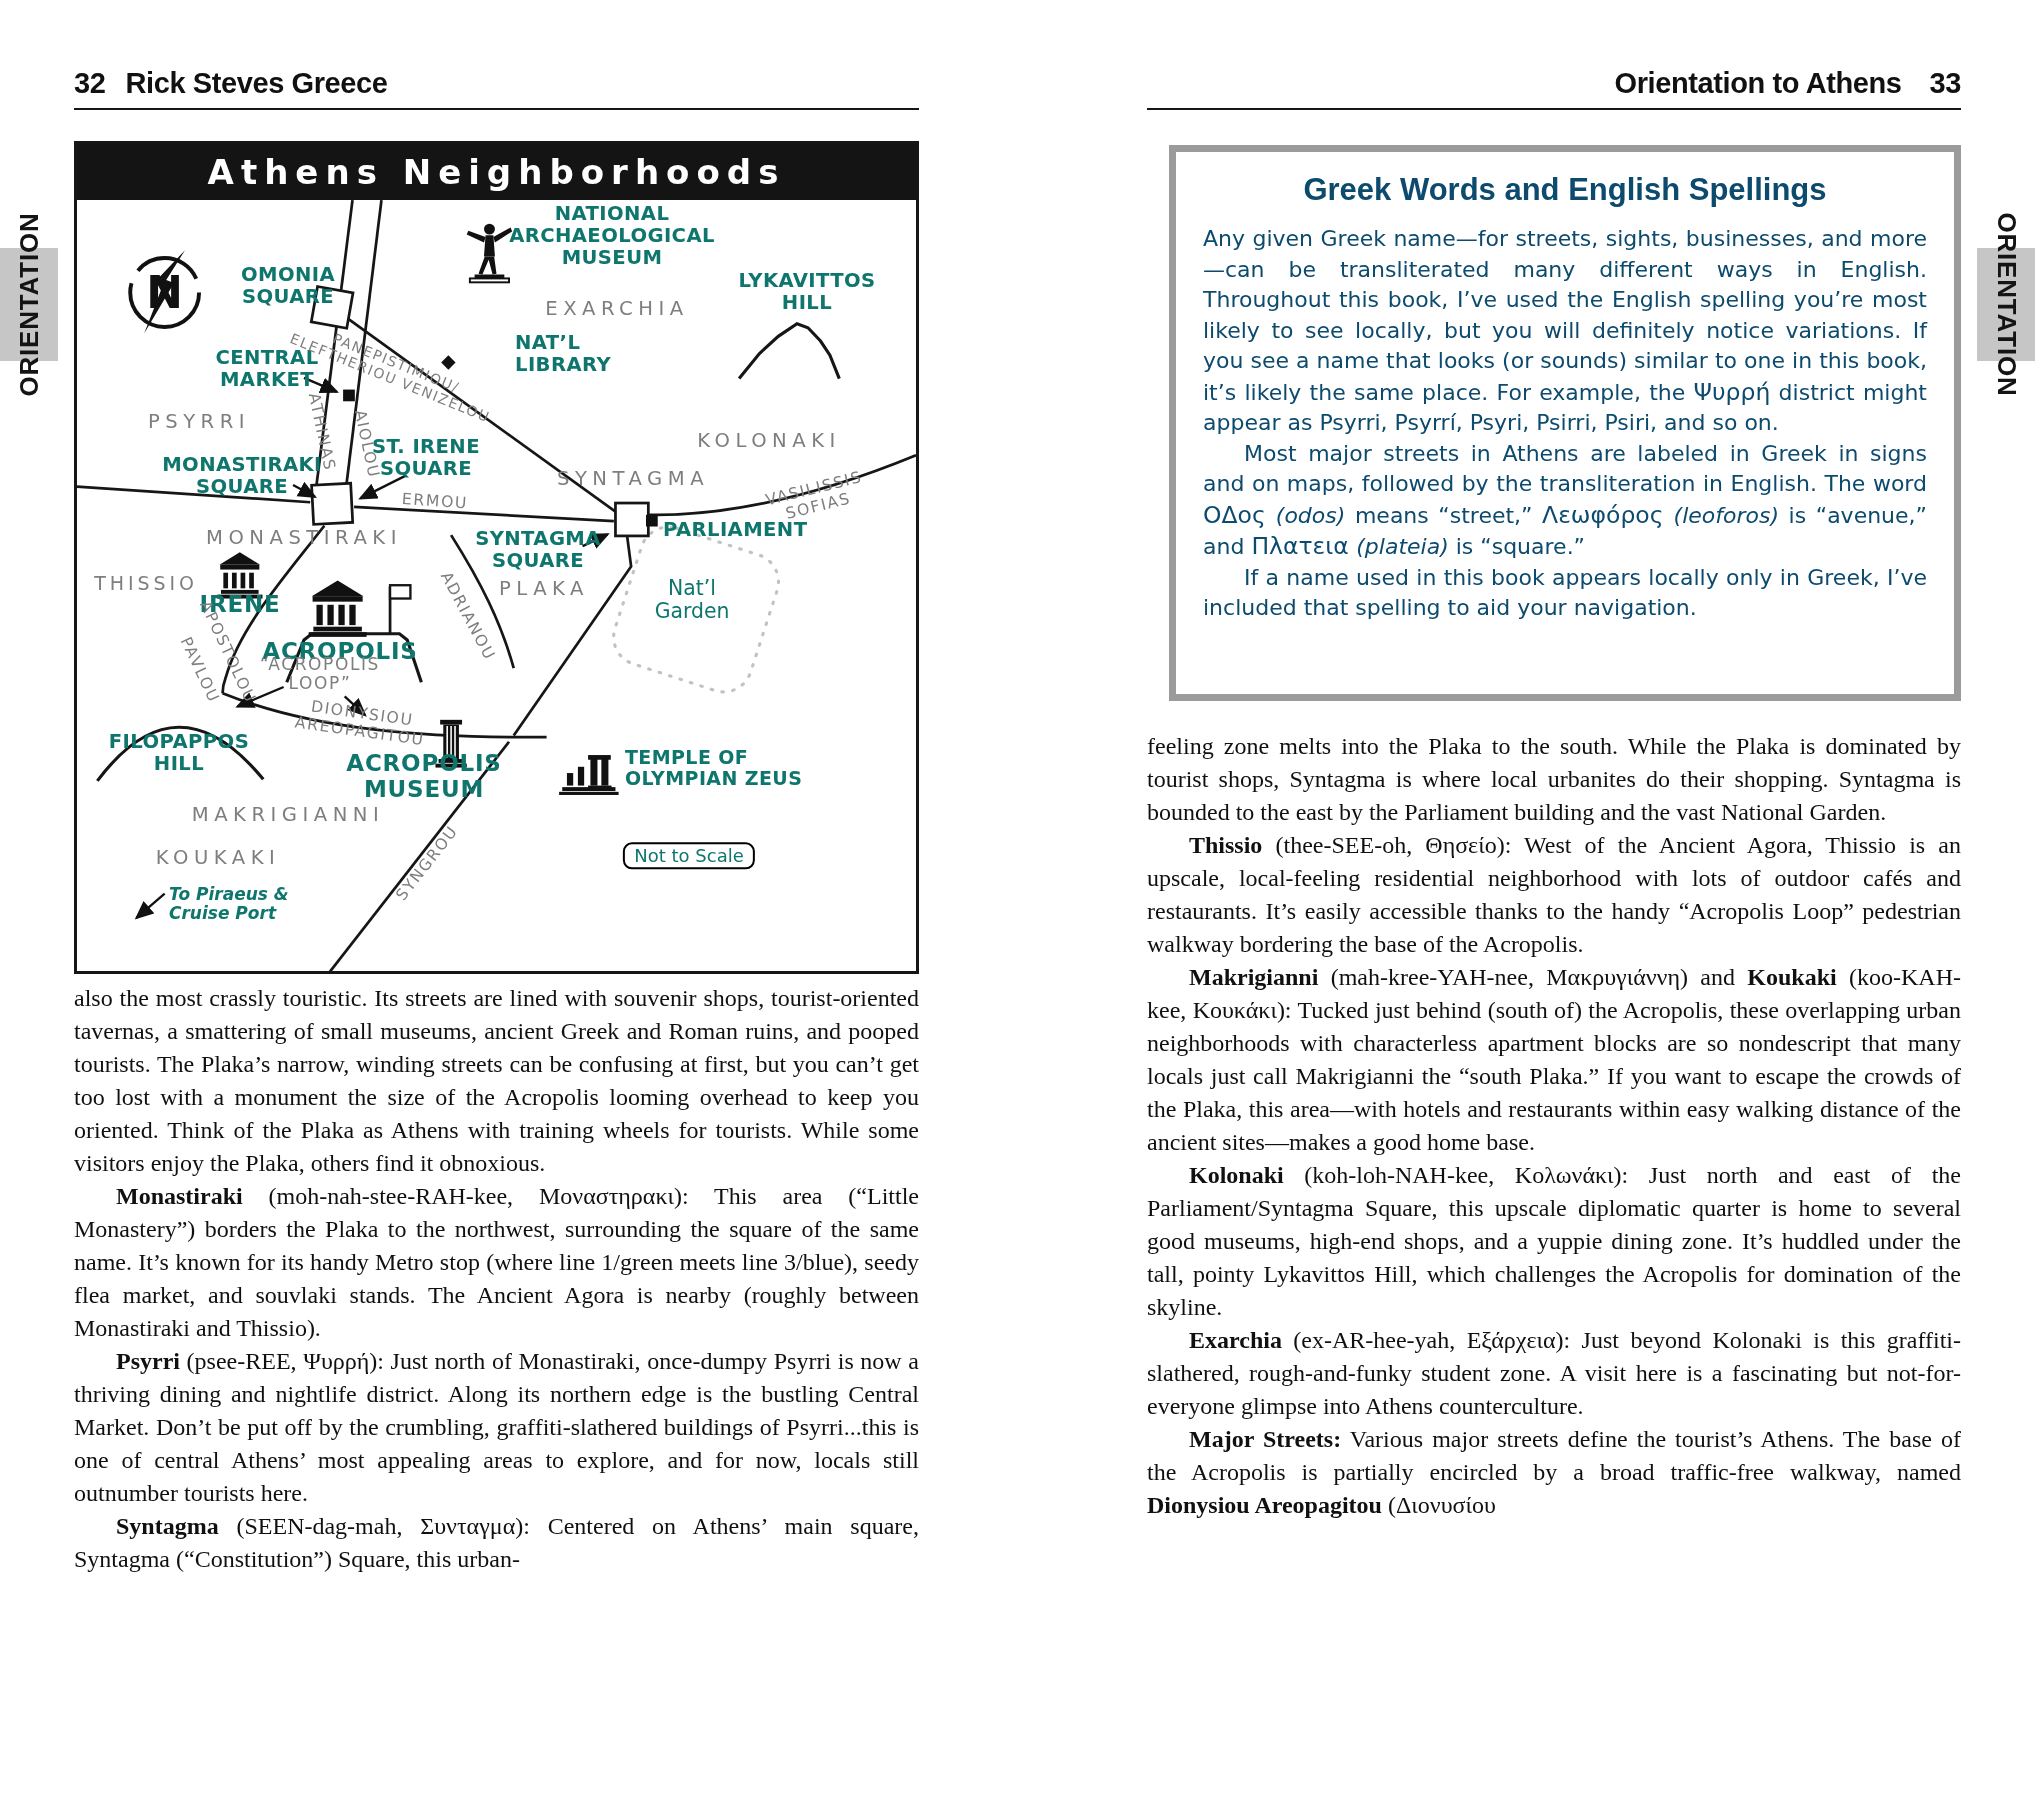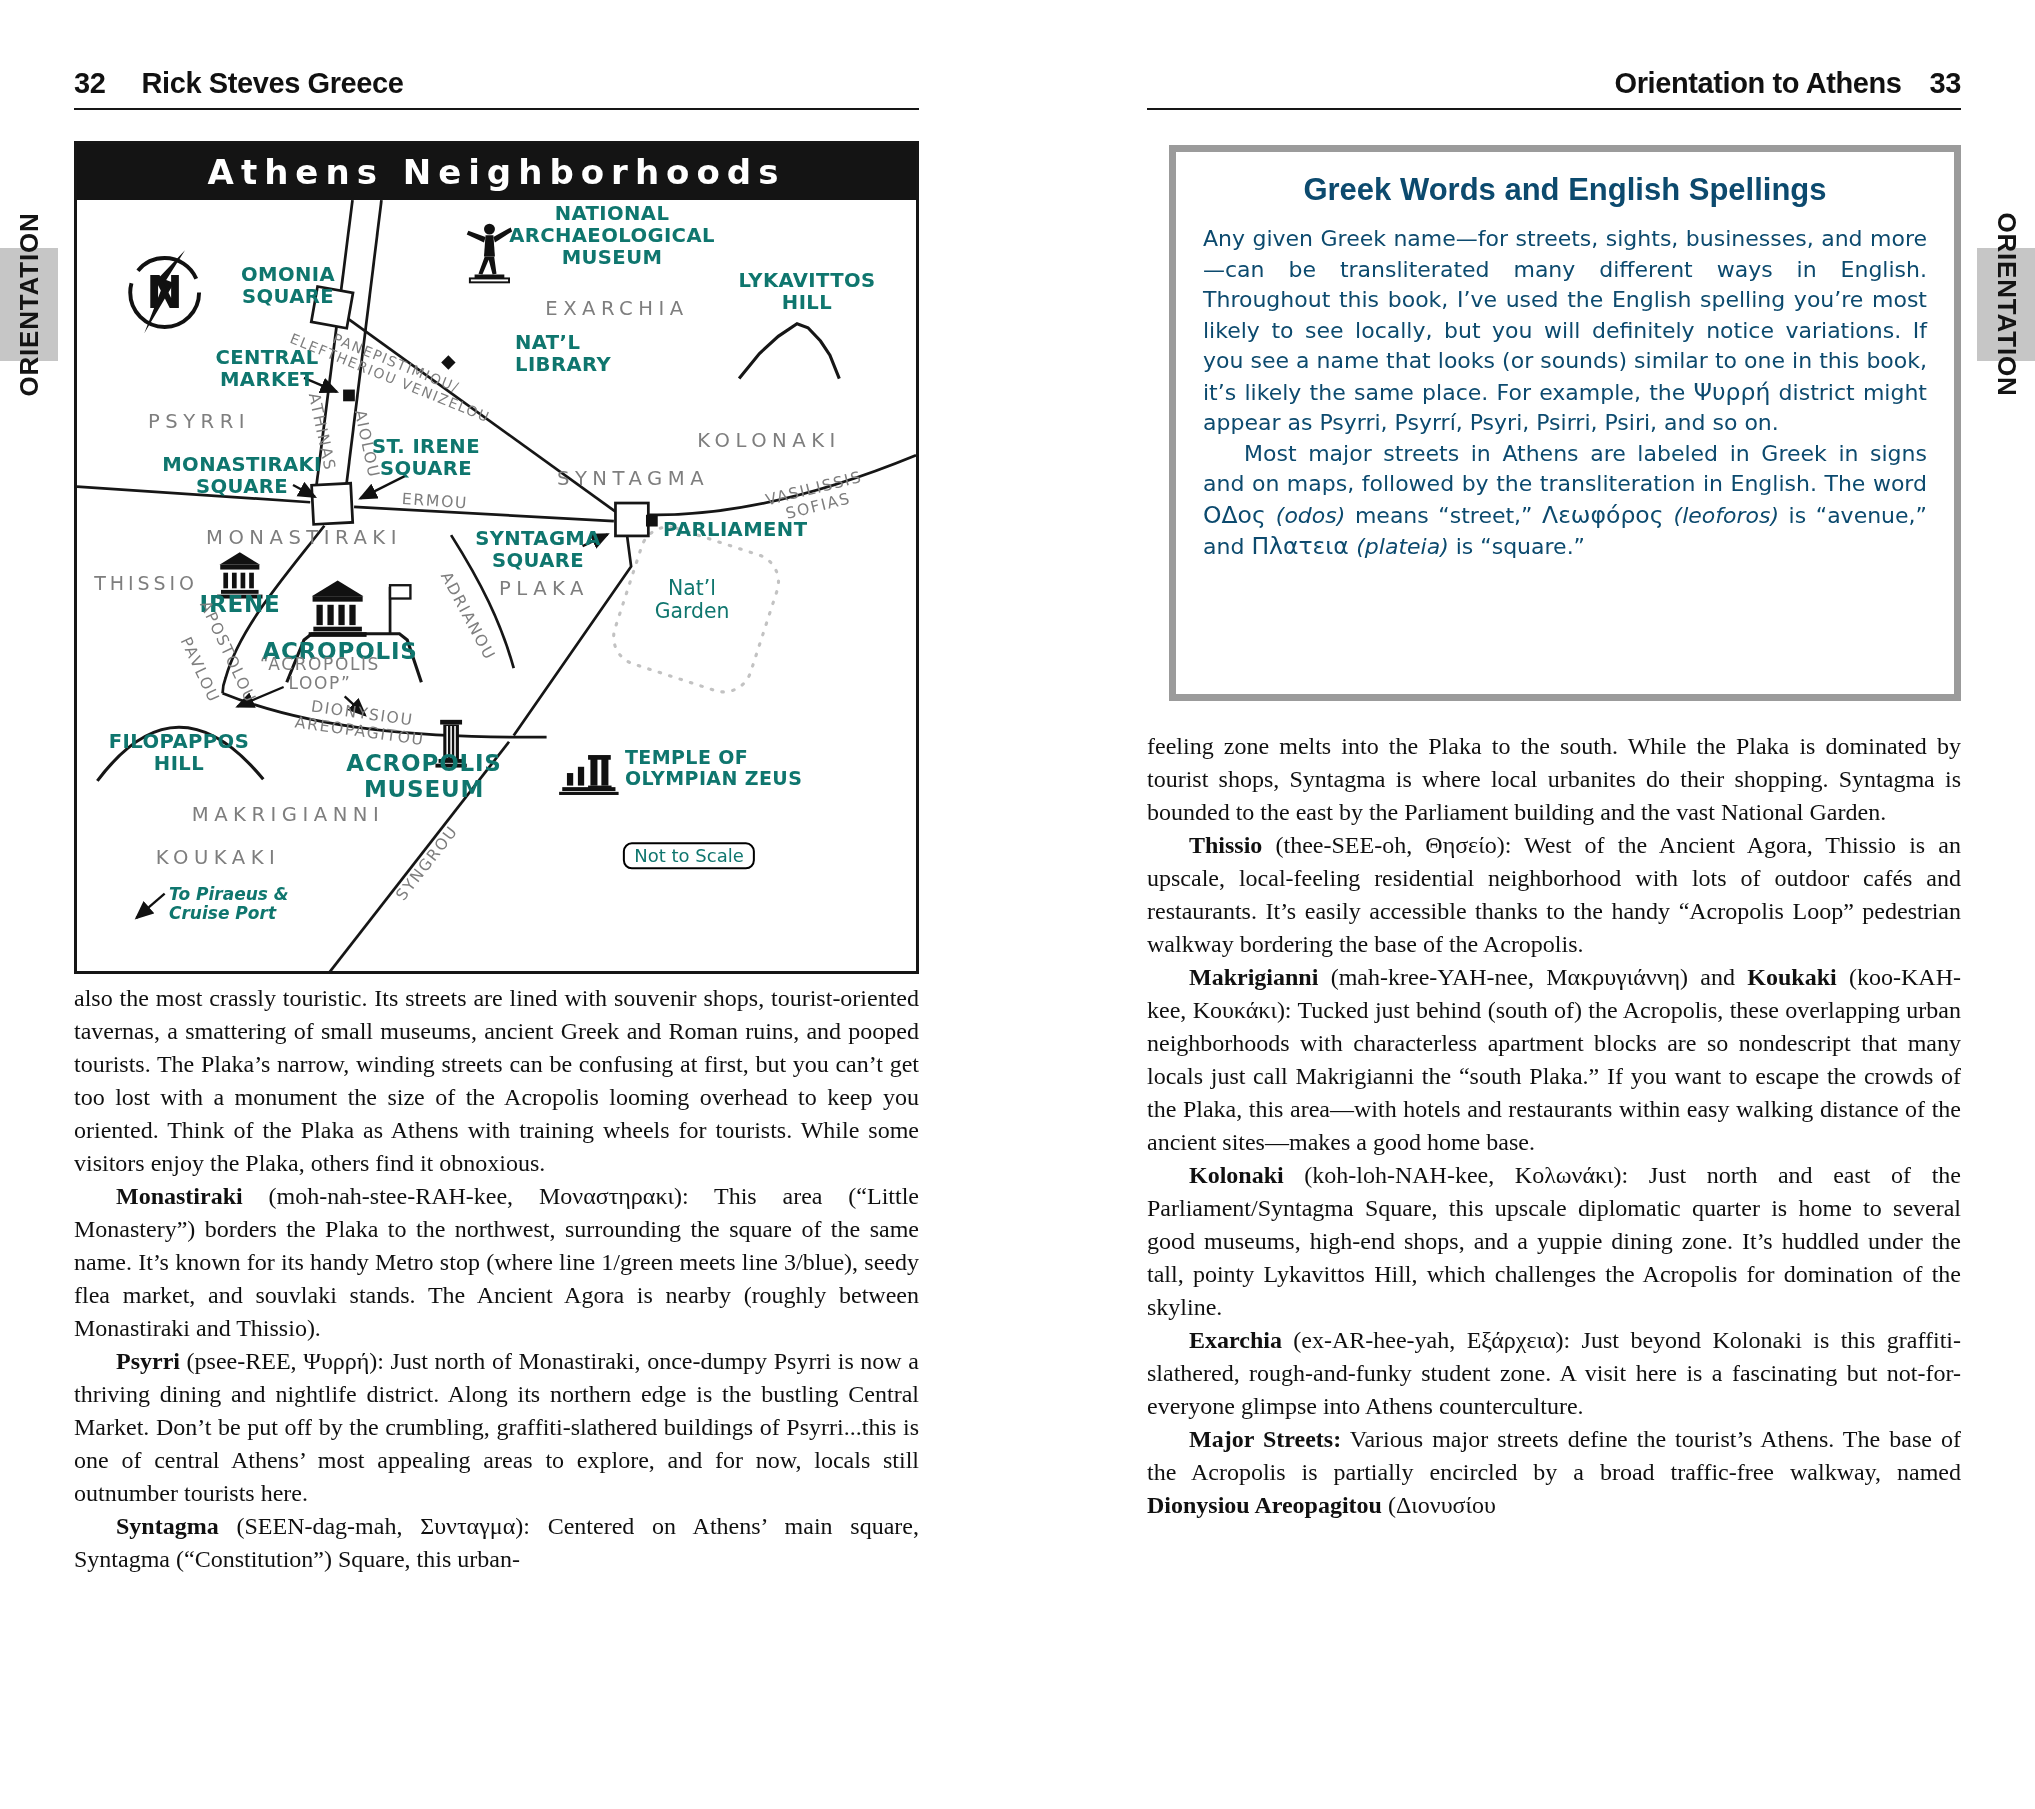--- a/index.html
+++ b/index.html
@@ -4,21 +4,21 @@
 <style>
   html,body{margin:0;padding:0;background:#ffffff;}
   .page{position:relative;width:2035px;height:1809px;background:#fff;overflow:hidden;
         font-family:"Liberation Serif","DejaVu Serif",serif;color:#111;}
 
   
   .runhead{position:absolute;top:56px;height:44px;border-bottom:2.3px solid #161616;
            font-family:"Liberation Sans","DejaVu Sans",sans-serif;font-weight:bold;
            font-size:29px;letter-spacing:-0.4px;display:flex;align-items:flex-end;padding-bottom:7.8px;}
   .runhead .folio{font-weight:bold;}
-  .rh-left{left:74px;width:845px;gap:36px;}
+  .rh-left{left:74px;width:845px;gap:20px;}
   .rh-right{left:1147px;width:814px;justify-content:flex-end;gap:28px;}
 
   
   .tabbox{position:absolute;width:58px;height:113px;background:#c6c6c6;}
   .tabtext{position:absolute;width:58px;height:164px;display:flex;align-items:center;justify-content:center;}
   .tabtext span{font-family:"Liberation Sans","DejaVu Sans",sans-serif;font-weight:bold;
                 font-size:26px;letter-spacing:0.8px;color:#141414;white-space:nowrap;}
   .tab-left span{transform:rotate(-90deg);}
   .tab-right span{transform:rotate(90deg);}
 
@@ -261,20 +261,21 @@
 Cruise Port</div>
       <div class="ml scalebox" style="left:612px;top:656px;">Not to Scale</div>
     </div>
   </div>
 
   <div class="sidebar">
     <h2>Greek Words and English Spellings</h2>
     <div class="sbody">
       <p><span>Any given Greek name—for streets, sights, businesses, and more—can be transliterated many different ways in English. Throughout this book, I’ve used the English spelling you’re most likely to see locally, but you will definitely notice variations. If you see a name that looks (or sounds) similar to one in this book, it’s likely the same place. For example, the </span><span class="g">Ψυρρή</span><span> district might appear as Psyrri, Psyrrí, Psyri, Psirri, Psiri, and so on.</span></p>
       <p class="indent"><span>Most major streets in Athens are labeled in Greek in signs and on maps, followed by the transliteration in English. The word </span><span class="g">ΟΔος </span><span class="i">(odos)</span><span> means “street,” </span><span class="g">Λεωφόρος </span><span class="i">(leoforos)</span><span> is “avenue,” and </span><span class="g">Πλατεια </span><span class="i">(plateia)</span><span> is “square.”</span></p>
+      <p class="indent"><span>If a name used in this book appears locally only in Greek, I’ve included that spelling to aid your navigation.</span></p>
     </div>
   </div>
 
   <div class="bodycol col-left">
     <p><span>also the most crassly touristic. Its streets are lined with souvenir shops, tourist-oriented tavernas, a smattering of small museums, ancient Greek and Roman ruins, and pooped tourists. The Plaka’s narrow, winding streets can be confusing at first, but you can’t get too lost with a monument the size of the Acropolis looming overhead to keep you oriented. Think of the Plaka as Athens with training wheels for tourists. While some visitors enjoy the Plaka, others find it obnoxious.</span></p>
     <p class="indent"><span class="b">Monastiraki</span><span> (moh-nah-stee-RAH-kee, Μοναστηρακι): This area (“Little Monastery”) borders the Plaka to the northwest, surrounding the square of the same name. It’s known for its handy Metro stop (where line 1/green meets line 3/blue), seedy flea market, and souvlaki stands. The Ancient Agora is nearby (roughly between Monastiraki and Thissio).</span></p>
     <p class="indent"><span class="b">Psyrri</span><span> (psee-REE, Ψυρρή): Just north of Monastiraki, once-dumpy Psyrri is now a thriving dining and nightlife district. Along its northern edge is the bustling Central Market. Don’t be put off by the crumbling, graffiti-slathered buildings of Psyrri...this is one of central Athens’ most appealing areas to explore, and for now, locals still outnumber tourists here.</span></p>
     <p class="indent"><span class="b">Syntagma</span><span> (SEEN-dag-mah, Συνταγμα): Centered on Athens’ main square, Syntagma (“Constitution”) Square, this urban-</span></p>
   </div>
 

